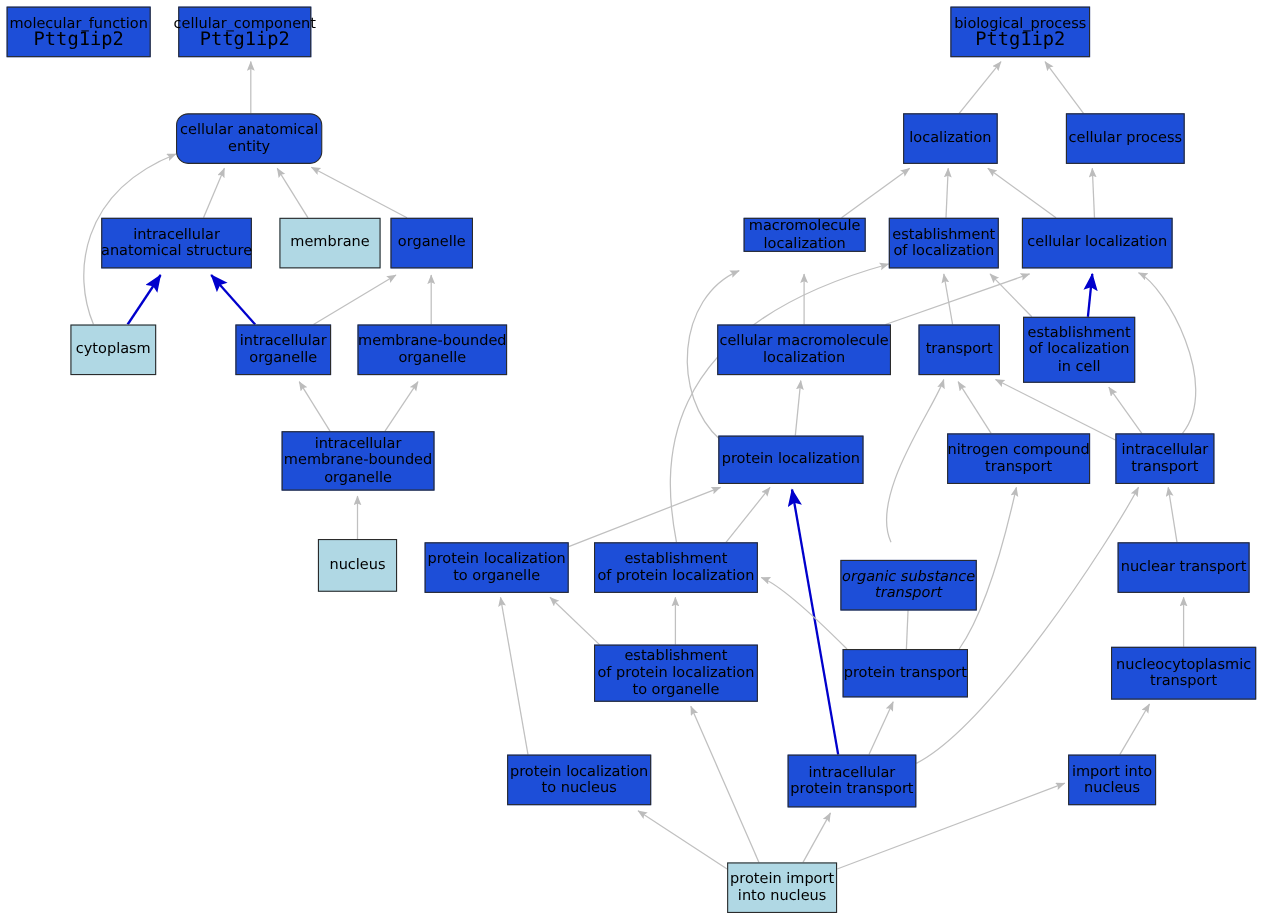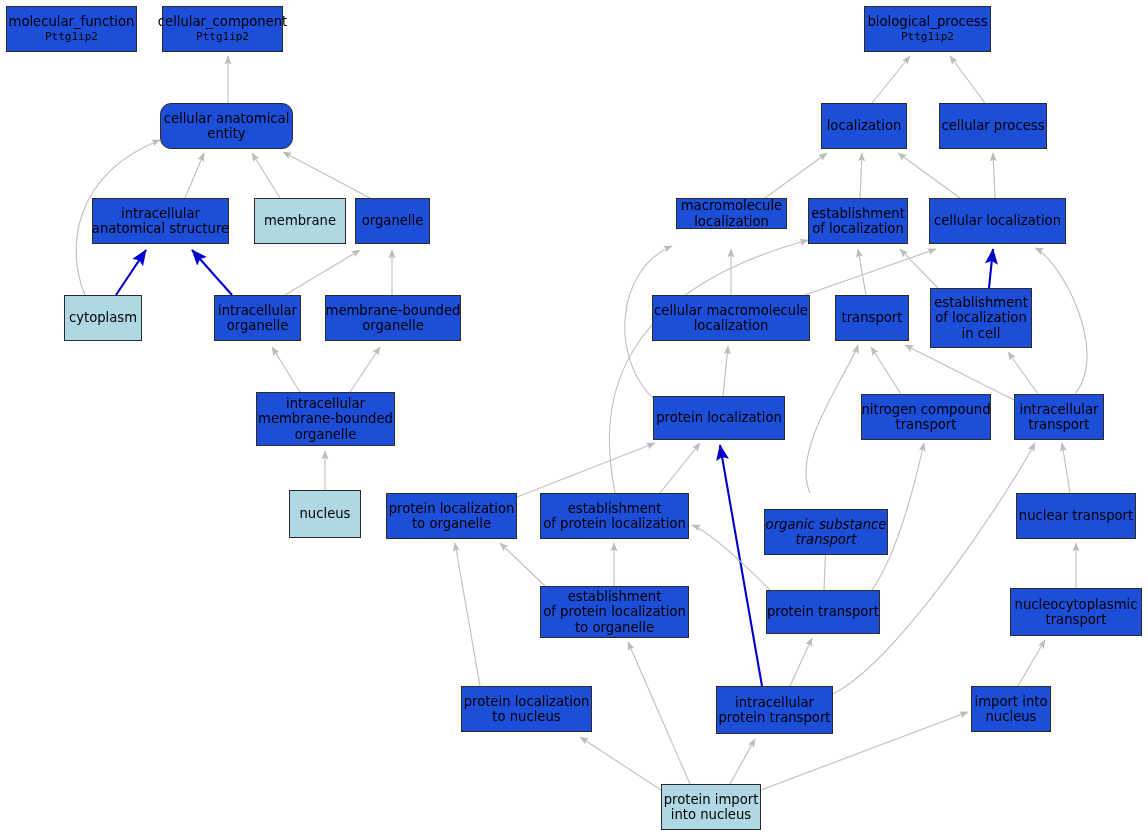--- a/index.html
+++ b/index.html
@@ -39,21 +39,21 @@
     line-height: 15.5px;
     color: #000000;
     white-space: pre;
     z-index: 5;
   }
   .go-node.highlight {
     background: #b0d8e4;
   }
   .go-node .gene {
     font-family: "DejaVu Sans Mono", monospace;
-    font-size: 11px;
+    font-size: 17px;
   }
   .node-label {
     display: block;
     white-space: pre;
   }
 </style>
 </head>
 <body>
 
 <div id="canvas">
@@ -117,21 +117,21 @@
         <path d="M 730,784 L 755,739" fill="none" stroke="#c0c0c0" stroke-width="1.15" marker-end="url(#arrow-gray)"></path>
         <path d="M 761,790 L 968,712" fill="none" stroke="#c0c0c0" stroke-width="1.15" marker-end="url(#arrow-gray)"></path>
       </g>
   </svg>
   <div id="nodes-group">
       <div class="go-node" style="left: 6px; top: 6px; width: 131px; height: 46px;"><div><span class="node-label">molecular_function</span><span class="node-label gene">Pttg1ip2</span></div></div>
       <div class="go-node" style="left: 162px; top: 6px; width: 121px; height: 46px;"><div><span class="node-label">cellular_component</span><span class="node-label gene">Pttg1ip2</span></div></div>
       <div class="go-node" style="left: 864px; top: 6px; width: 127px; height: 46px;"><div><span class="node-label">biological_process</span><span class="node-label gene">Pttg1ip2</span></div></div>
       <div class="go-node" style="left: 160px; top: 103px; width: 133px; height: 46px; border-radius: 11px;"><div><span class="node-label">cellular anatomical</span><span class="node-label">entity</span></div></div>
       <div class="go-node" style="left: 821px; top: 103px; width: 86px; height: 46px;"><div><span class="node-label">localization</span></div></div>
-      <div class="go-node" style="left: 939px; top: 103px; width: 108px; height: 46px;"><div><span class="node-label">cellular process</span></div></div>
+      <div class="go-node" style="left: 969px; top: 103px; width: 108px; height: 46px;"><div><span class="node-label">cellular process</span></div></div>
       <div class="go-node" style="left: 92px; top: 198px; width: 137px; height: 46px;"><div><span class="node-label">intracellular</span><span class="node-label">anatomical structure</span></div></div>
       <div class="go-node highlight" style="left: 254px; top: 198px; width: 92px; height: 46px;"><div><span class="node-label">membrane</span></div></div>
       <div class="go-node" style="left: 355px; top: 198px; width: 75px; height: 46px;"><div><span class="node-label">organelle</span></div></div>
       <div class="go-node" style="left: 676px; top: 198px; width: 111px; height: 31px;"><div><span class="node-label">macromolecule</span><span class="node-label">localization</span></div></div>
       <div class="go-node" style="left: 808px; top: 198px; width: 100px; height: 46px;"><div><span class="node-label">establishment</span><span class="node-label">of localization</span></div></div>
       <div class="go-node" style="left: 929px; top: 198px; width: 137px; height: 46px;"><div><span class="node-label">cellular localization</span></div></div>
       <div class="go-node highlight" style="left: 64px; top: 295px; width: 78px; height: 46px;"><div><span class="node-label">cytoplasm</span></div></div>
       <div class="go-node" style="left: 214px; top: 295px; width: 87px; height: 46px;"><div><span class="node-label">intracellular</span><span class="node-label">organelle</span></div></div>
       <div class="go-node" style="left: 325px; top: 295px; width: 136px; height: 46px;"><div><span class="node-label">membrane-bounded</span><span class="node-label">organelle</span></div></div>
       <div class="go-node" style="left: 652px; top: 295px; width: 158px; height: 46px;"><div><span class="node-label">cellular macromolecule</span><span class="node-label">localization</span></div></div>

